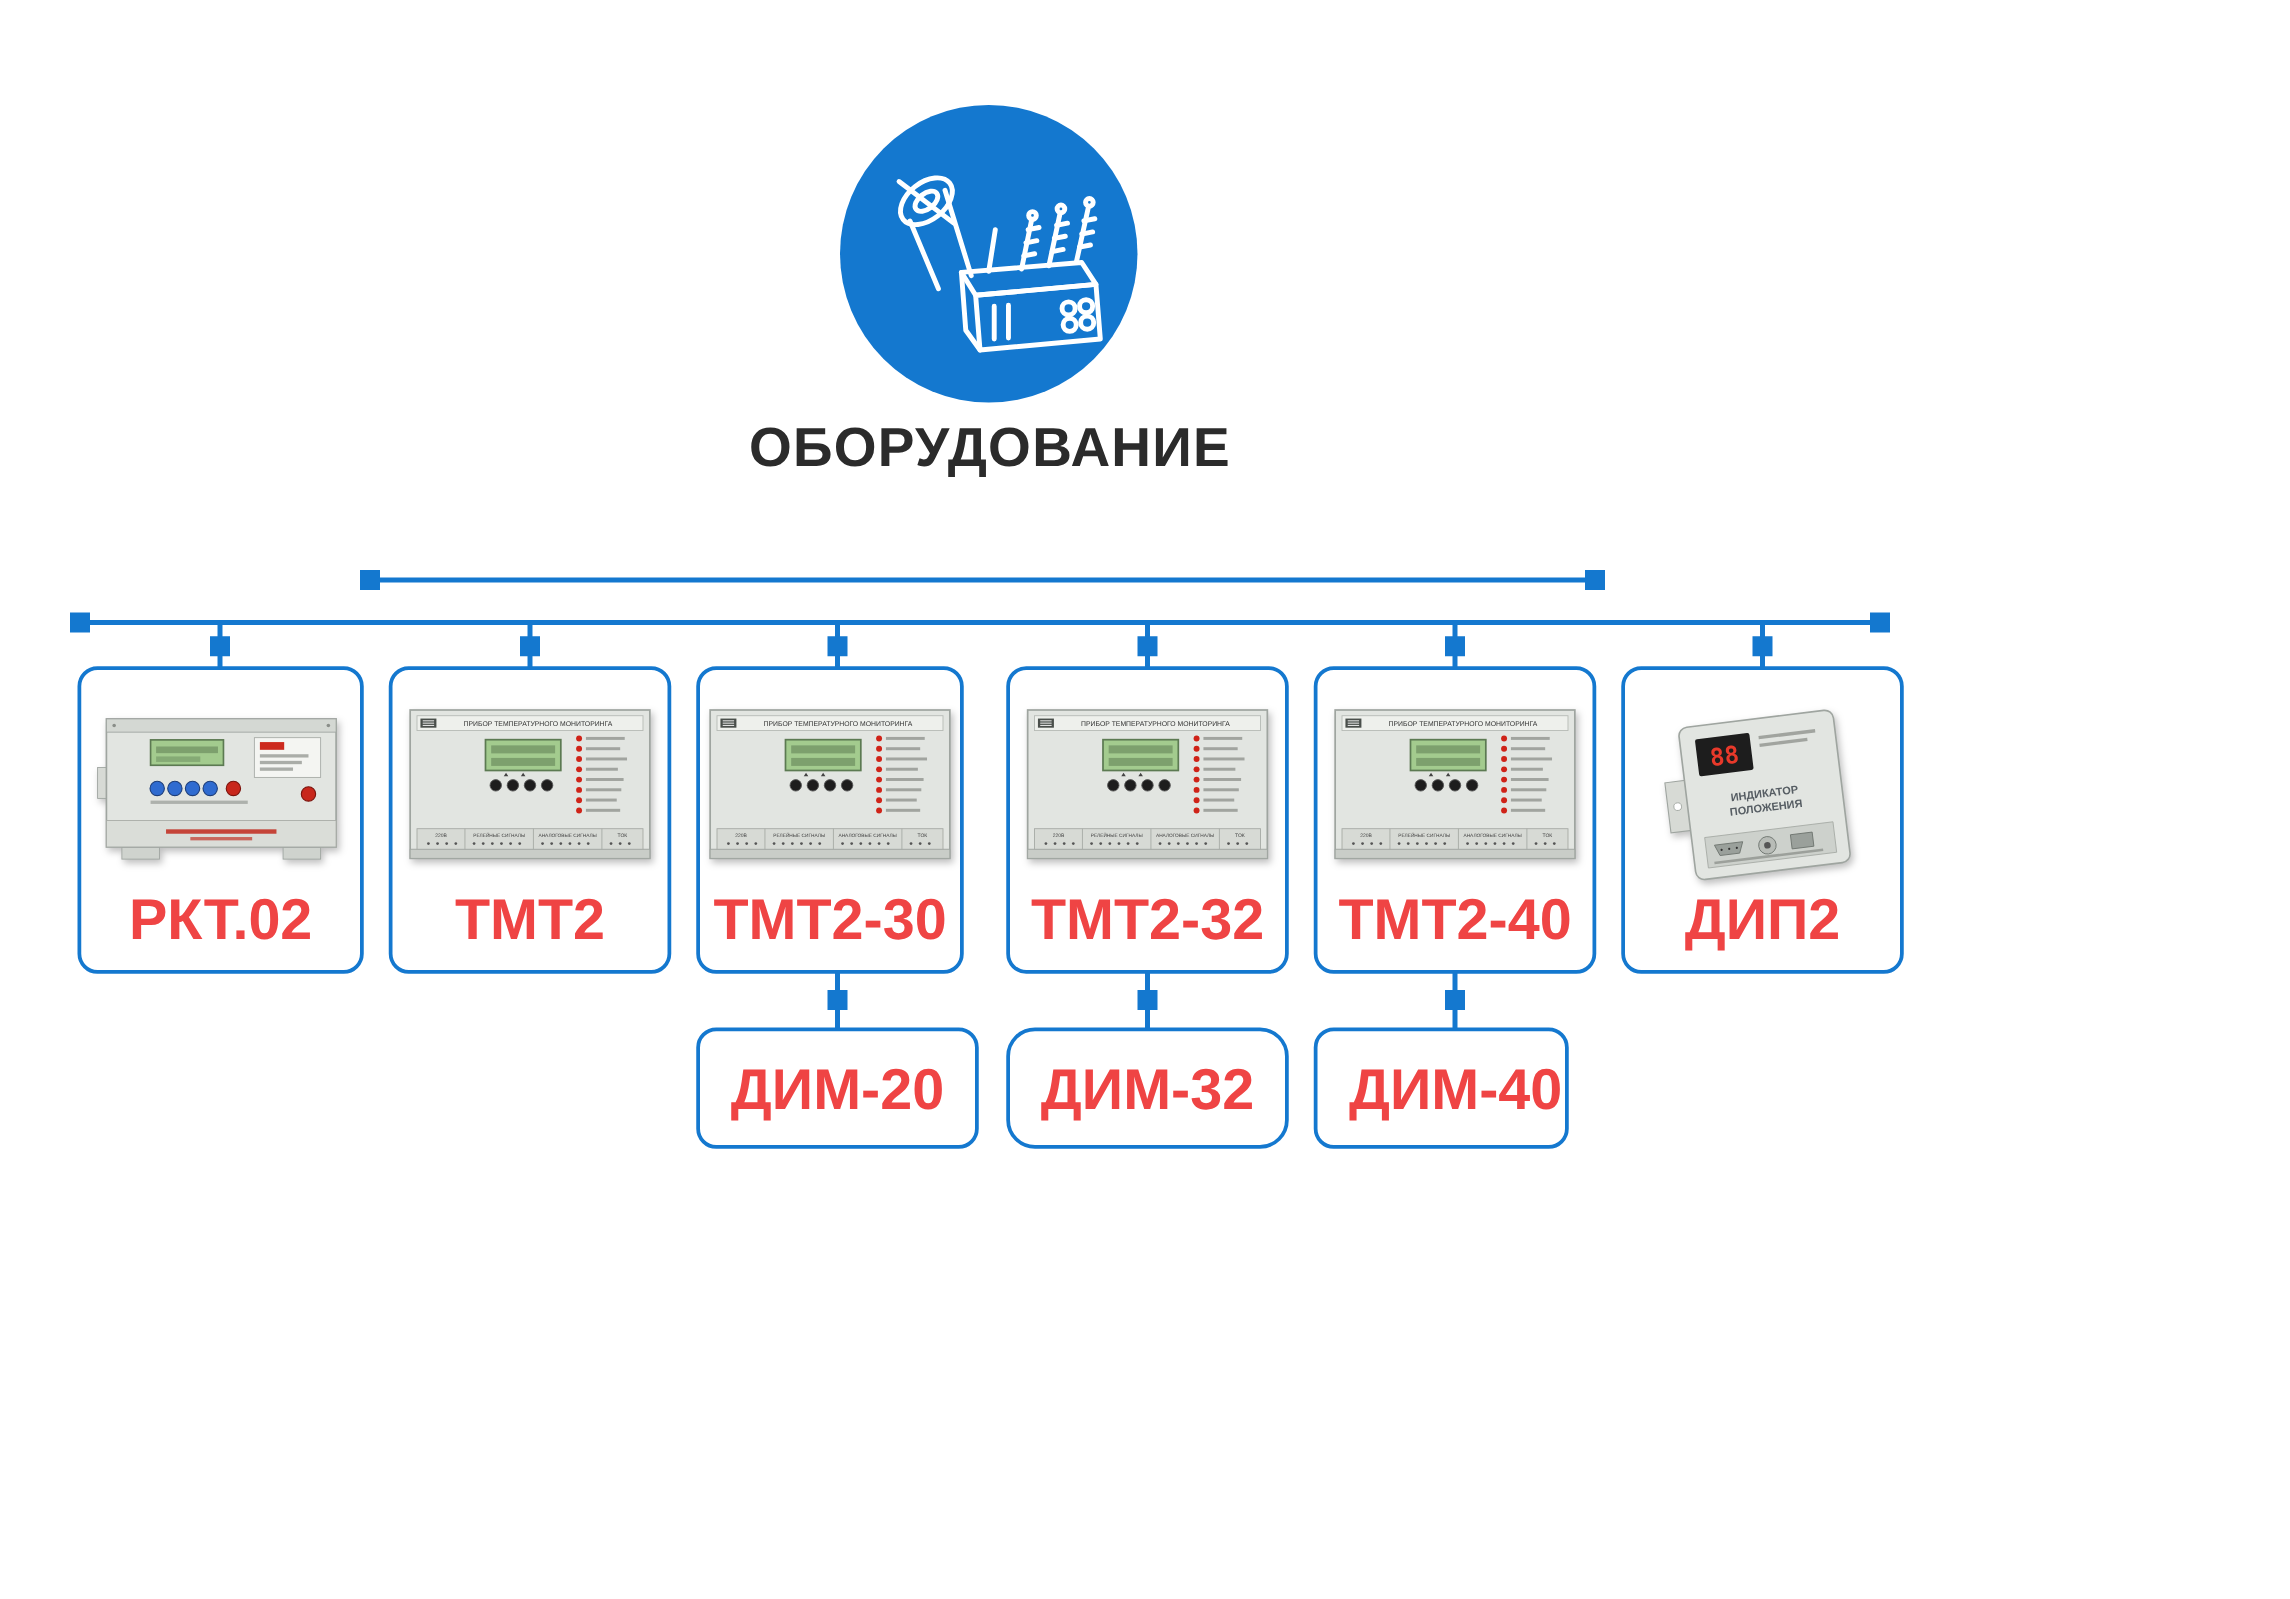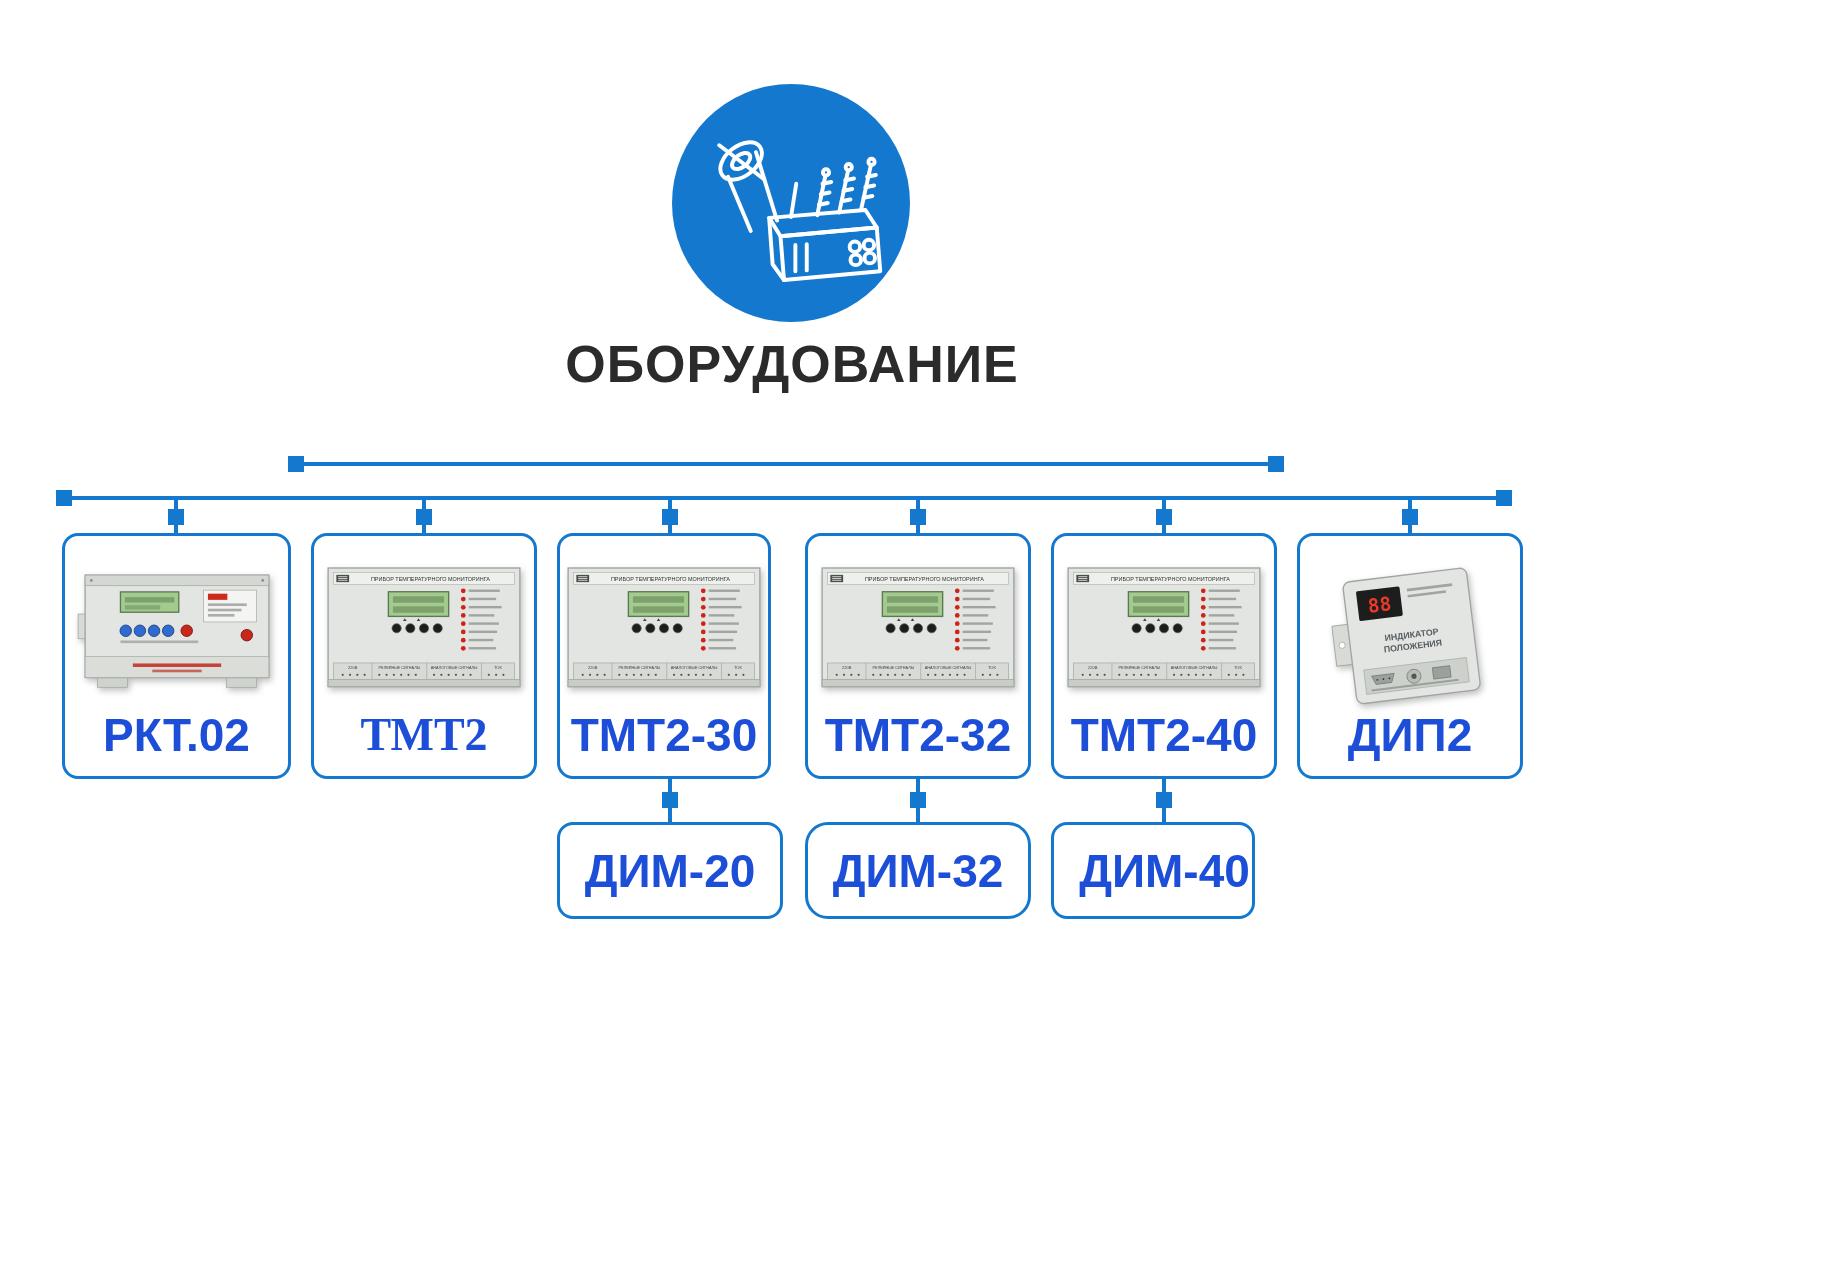--- a/index.html
+++ b/index.html
@@ -15,21 +15,21 @@
   
   .logo-circle {
     position: absolute; left: 672px; top: 84px;
     width: 238px; height: 238px; border-radius: 50%;
     background: #1478cf;
     display: flex; align-items: center; justify-content: center;
   }
   .logo-circle svg { width: 210px; height: 210px; }
   .page-title {
     position: absolute; top: 334px; left: 0; width: 1584px;
-    text-align: center; font-size: 52px; font-weight: bold;
+    text-align: center; font-size: 44px; font-weight: bold;
     color: #2b2b2b; letter-spacing: 1px;
   }
   .page-subtitle {
     position: absolute; top: 403px; left: 0; width: 1584px;
     text-align: center; font-size: 38px; font-weight: bold;
     color: #2b2b2b;
   }
 
   
   .wires { position: absolute; left: 0; top: 0; width: 1832px; height: 1279px; }
@@ -40,21 +40,21 @@
   .node {
     position: absolute;
     background: #ffffff;
     border: 3px solid #1478cf;
     border-radius: 16px;
     display: flex; flex-direction: column; align-items: center;
   }
   .node.row1 { top: 533px; height: 246px; }
   .node.row2 { top: 822px; height: 97px; justify-content: center; }
   .node-label {
-    font-size: 46px; font-weight: bold; color: #1d4ed8;
+    font-size: 46px; font-weight: bold; color: #ef4444;
     line-height: 1; white-space: nowrap;
   }
   .node.row1 .node-label { margin-top: auto; margin-bottom: 18px; }
   .art { margin-top: 26px; filter: drop-shadow(2px 3px 3px rgba(0,0,0,0.25)); }
   .art-rkt { width: 212px; height: 134px; }
   .art-tmt { width: 210px; height: 138px; }
   .art-dip { width: 184px; height: 152px; }
 
   .defs-holder { position: absolute; width: 0; height: 0; overflow: hidden; }
 
@@ -139,21 +139,21 @@
     </g>
   </svg>
 
   <div class="node row1" style="left:62px;width:229px;">
     <svg class="art art-rkt" viewBox="0 0 240 150">
         <use href="#sym-rkt"></use>
       </svg>
     <div class="node-label">РКТ.02</div>
   </div>
 
-  <div class="node row1" style="left:311px;width:226px;font-family:Liberation Serif, serif;">
+  <div class="node row1" style="left:311px;width:226px;">
     <svg class="art art-tmt" viewBox="0 0 230 150">
         <use href="#sym-tmt"></use>
       </svg>
     <div class="node-label">ТМТ2</div>
   </div>
 
   <div class="node row1" style="left:557px;width:214px;">
     <svg class="art art-tmt" viewBox="0 0 230 150">
         <use href="#sym-tmt"></use>
       </svg>

